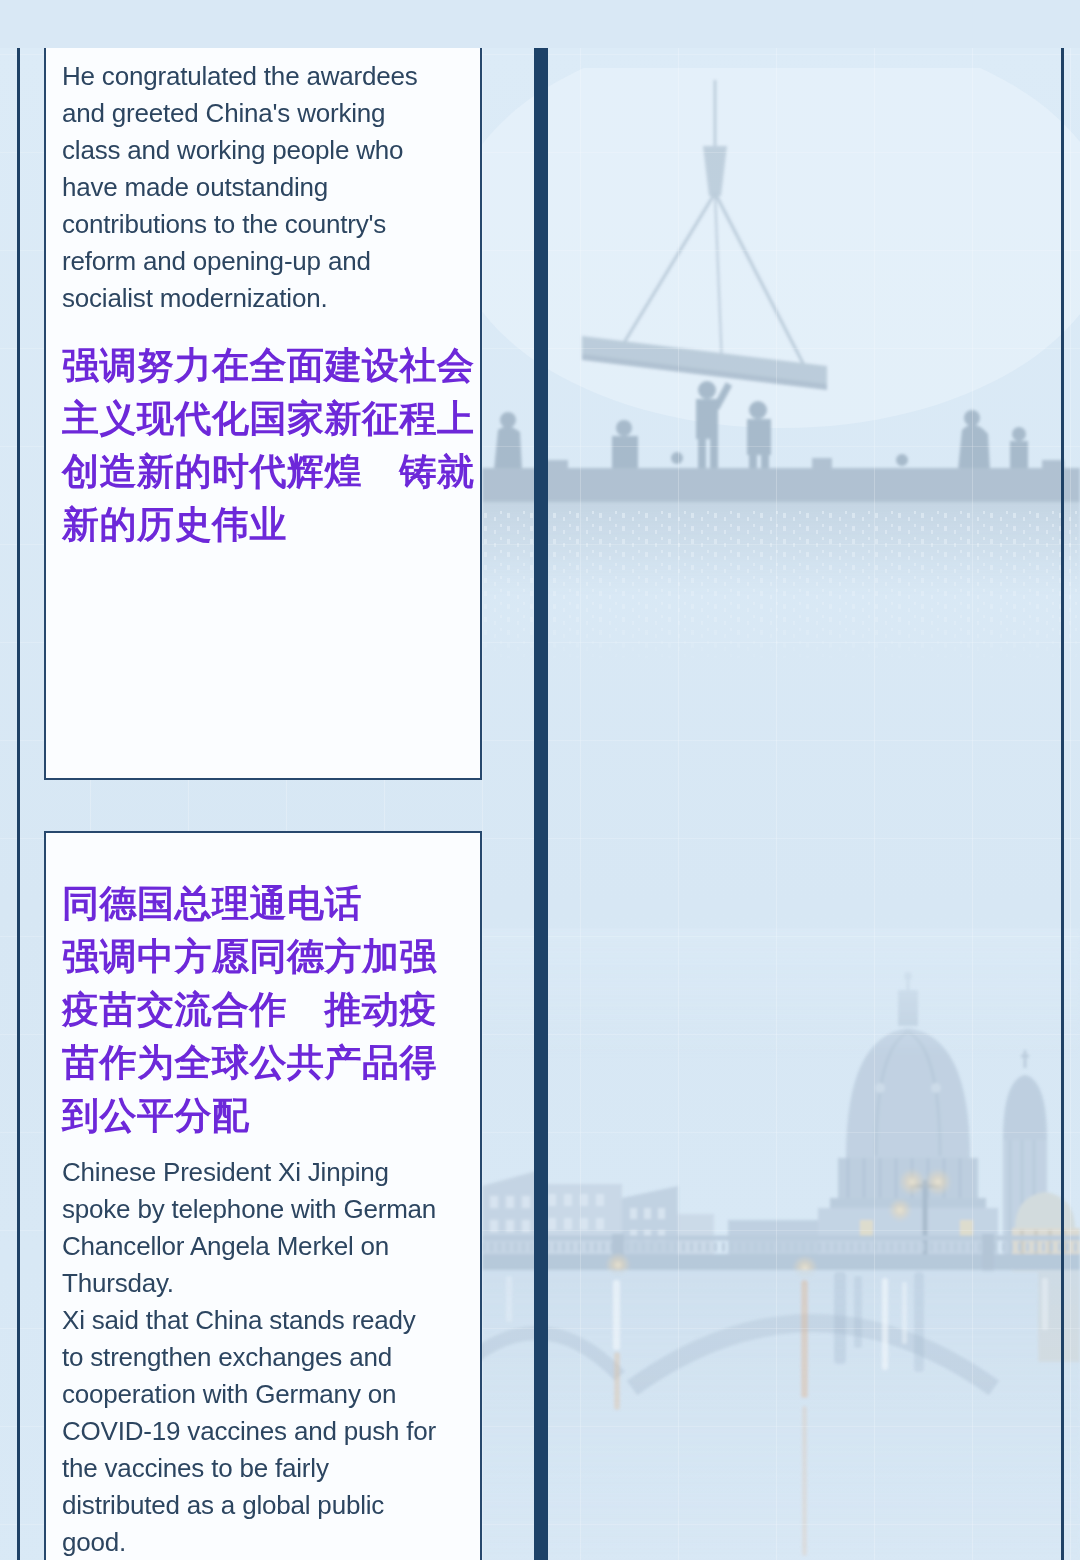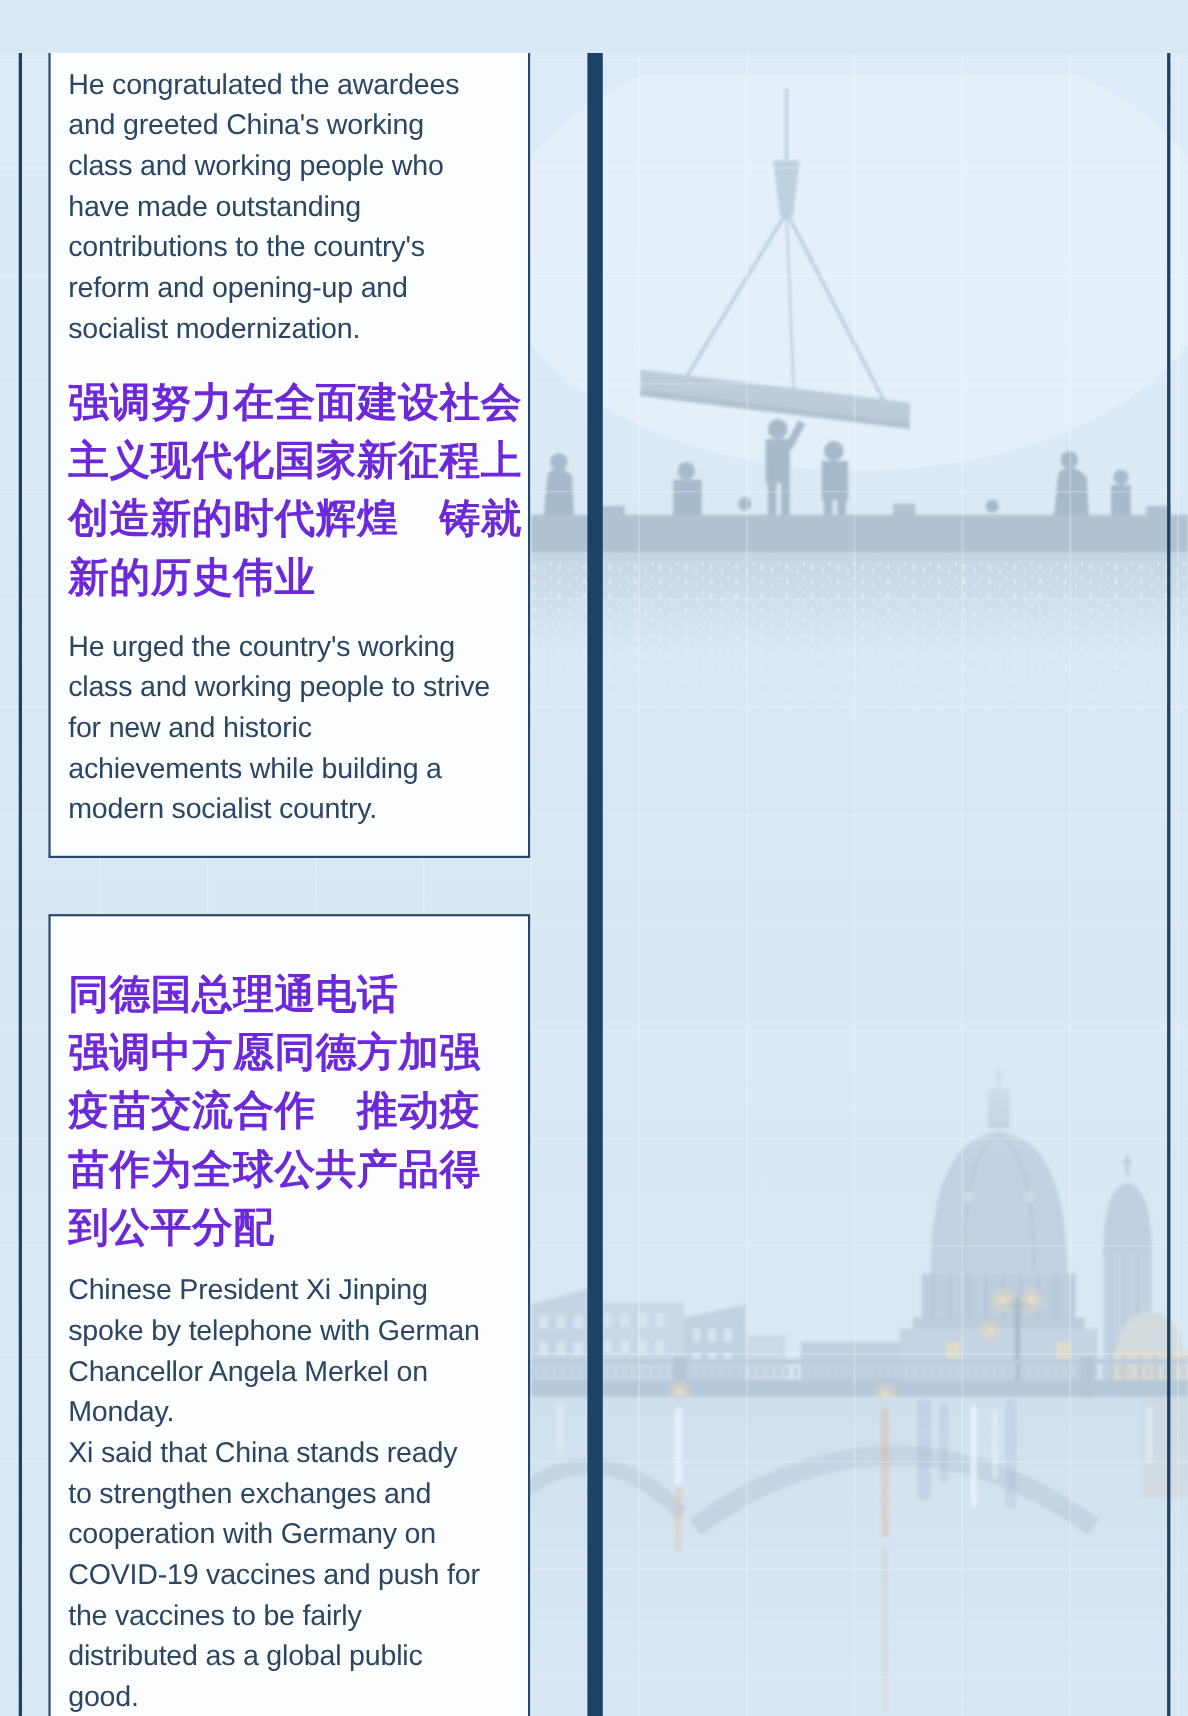--- a/index.html
+++ b/index.html
@@ -232,37 +232,32 @@
 and greeted China's working
 class and working people who
 have made outstanding
 contributions to the country's
 reform and opening-up and
 socialist modernization.</p>
     <h2 class="zh">强调努力在全面建设社会
 主义现代化国家新征程上
 创造新的时代辉煌　铸就
 新的历史伟业</h2>
-    <p class="en en-bottom">He urged the country's working
-class and working people to strive
-for new and historic
-achievements while building a
-modern socialist country.</p>
   </section>
 
   <section class="card card-2">
     <h2 class="zh">同德国总理通电话
 强调中方愿同德方加强
 疫苗交流合作　推动疫
 苗作为全球公共产品得
 到公平分配</h2>
     <p class="en">Chinese President Xi Jinping
 spoke by telephone with German
 Chancellor Angela Merkel on
-Monday.
+Thursday.
 Xi said that China stands ready
 to strengthen exchanges and
 cooperation with Germany on
 COVID-19 vaccines and push for
 the vaccines to be fairly
 distributed as a global public
 good.</p>
   </section>
 
 </div>

